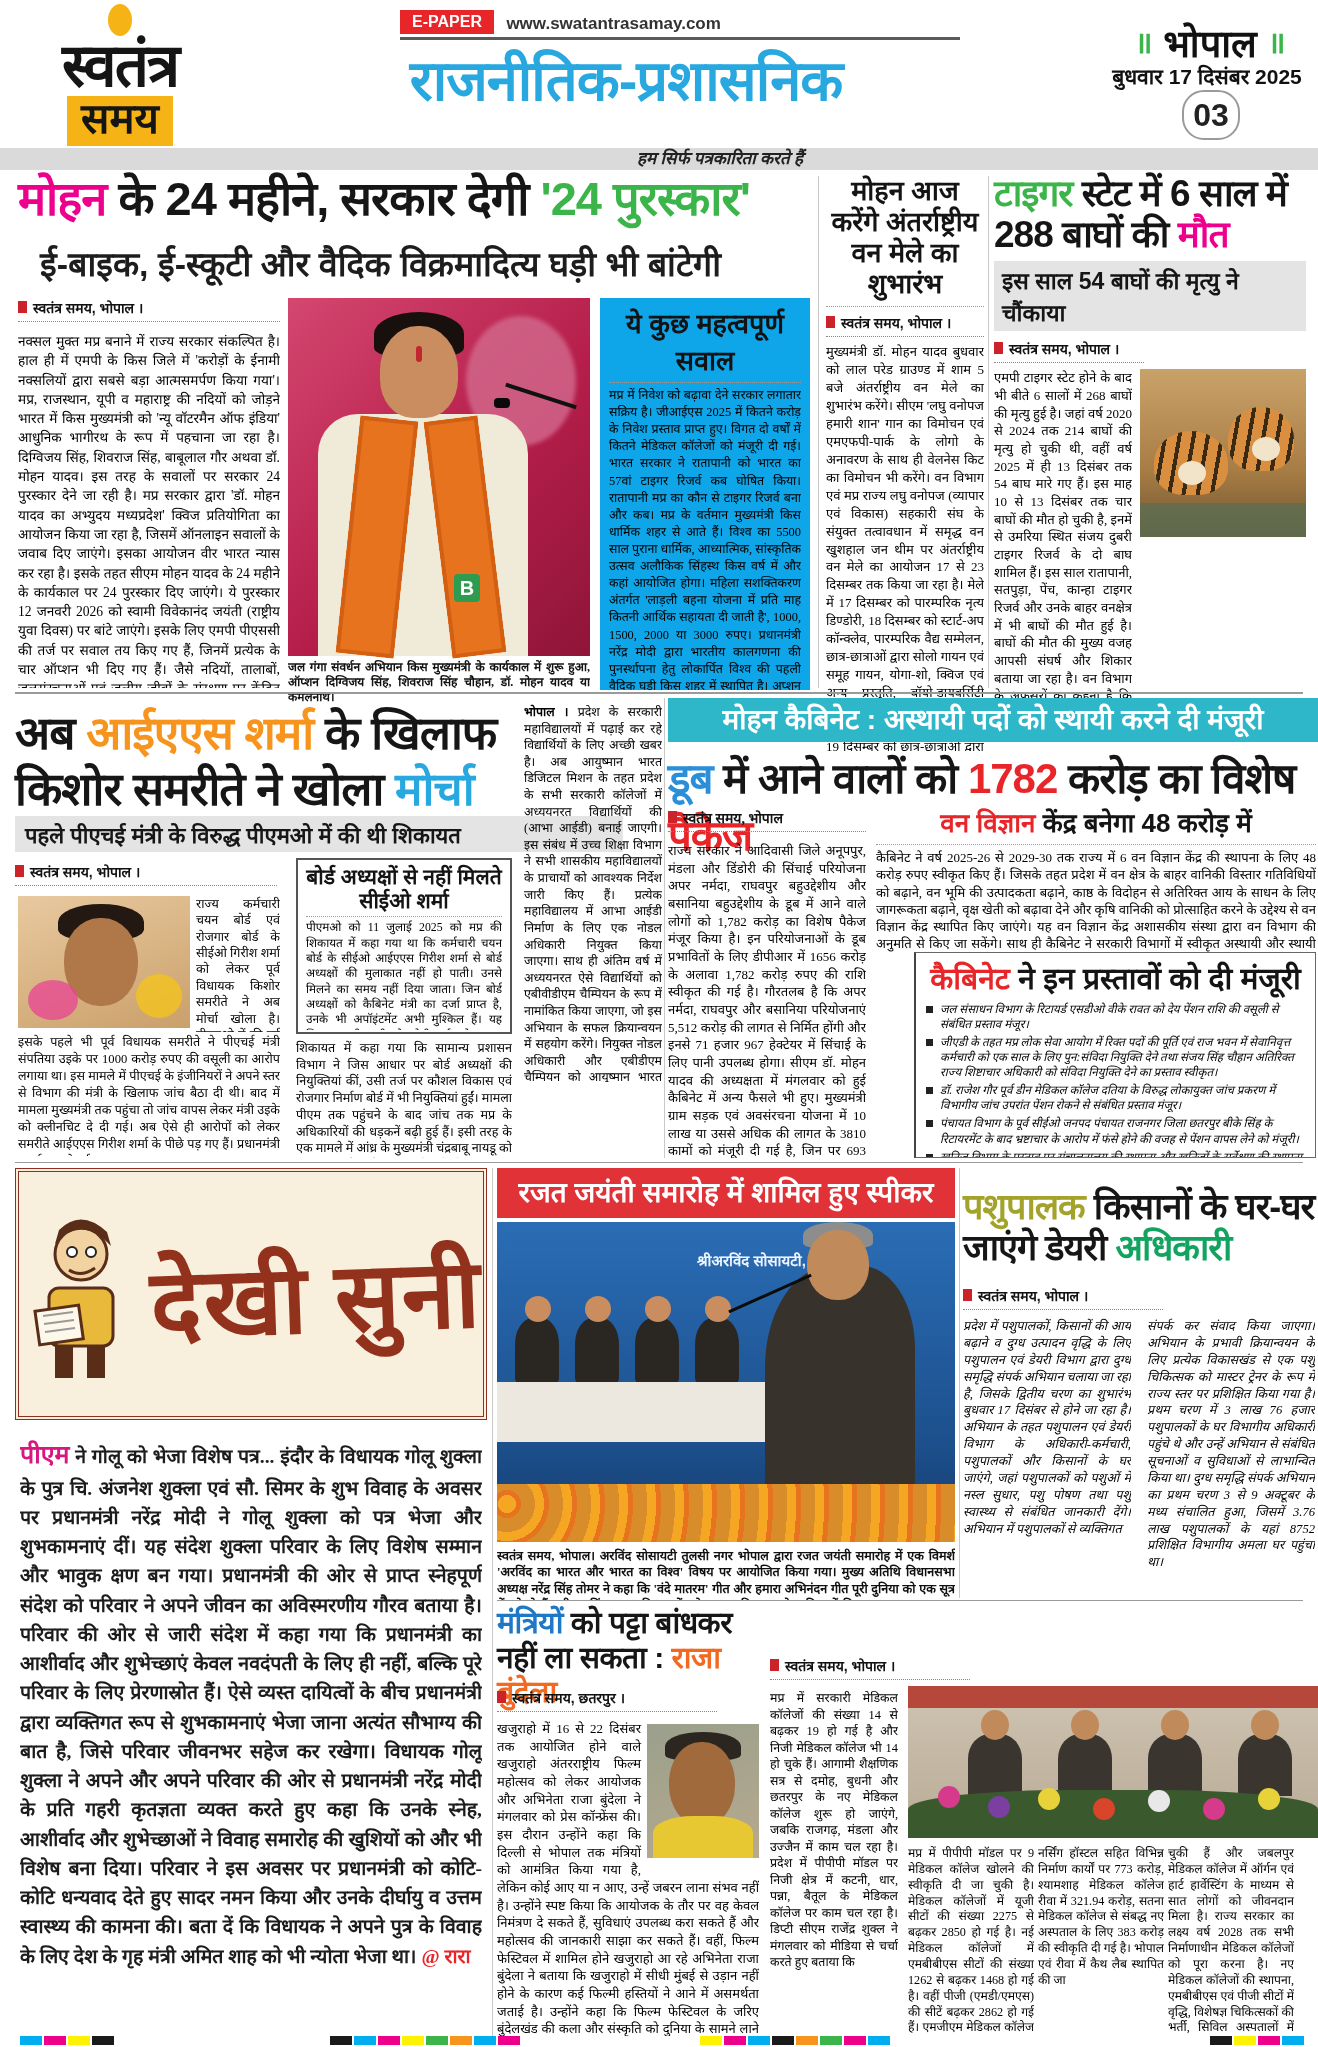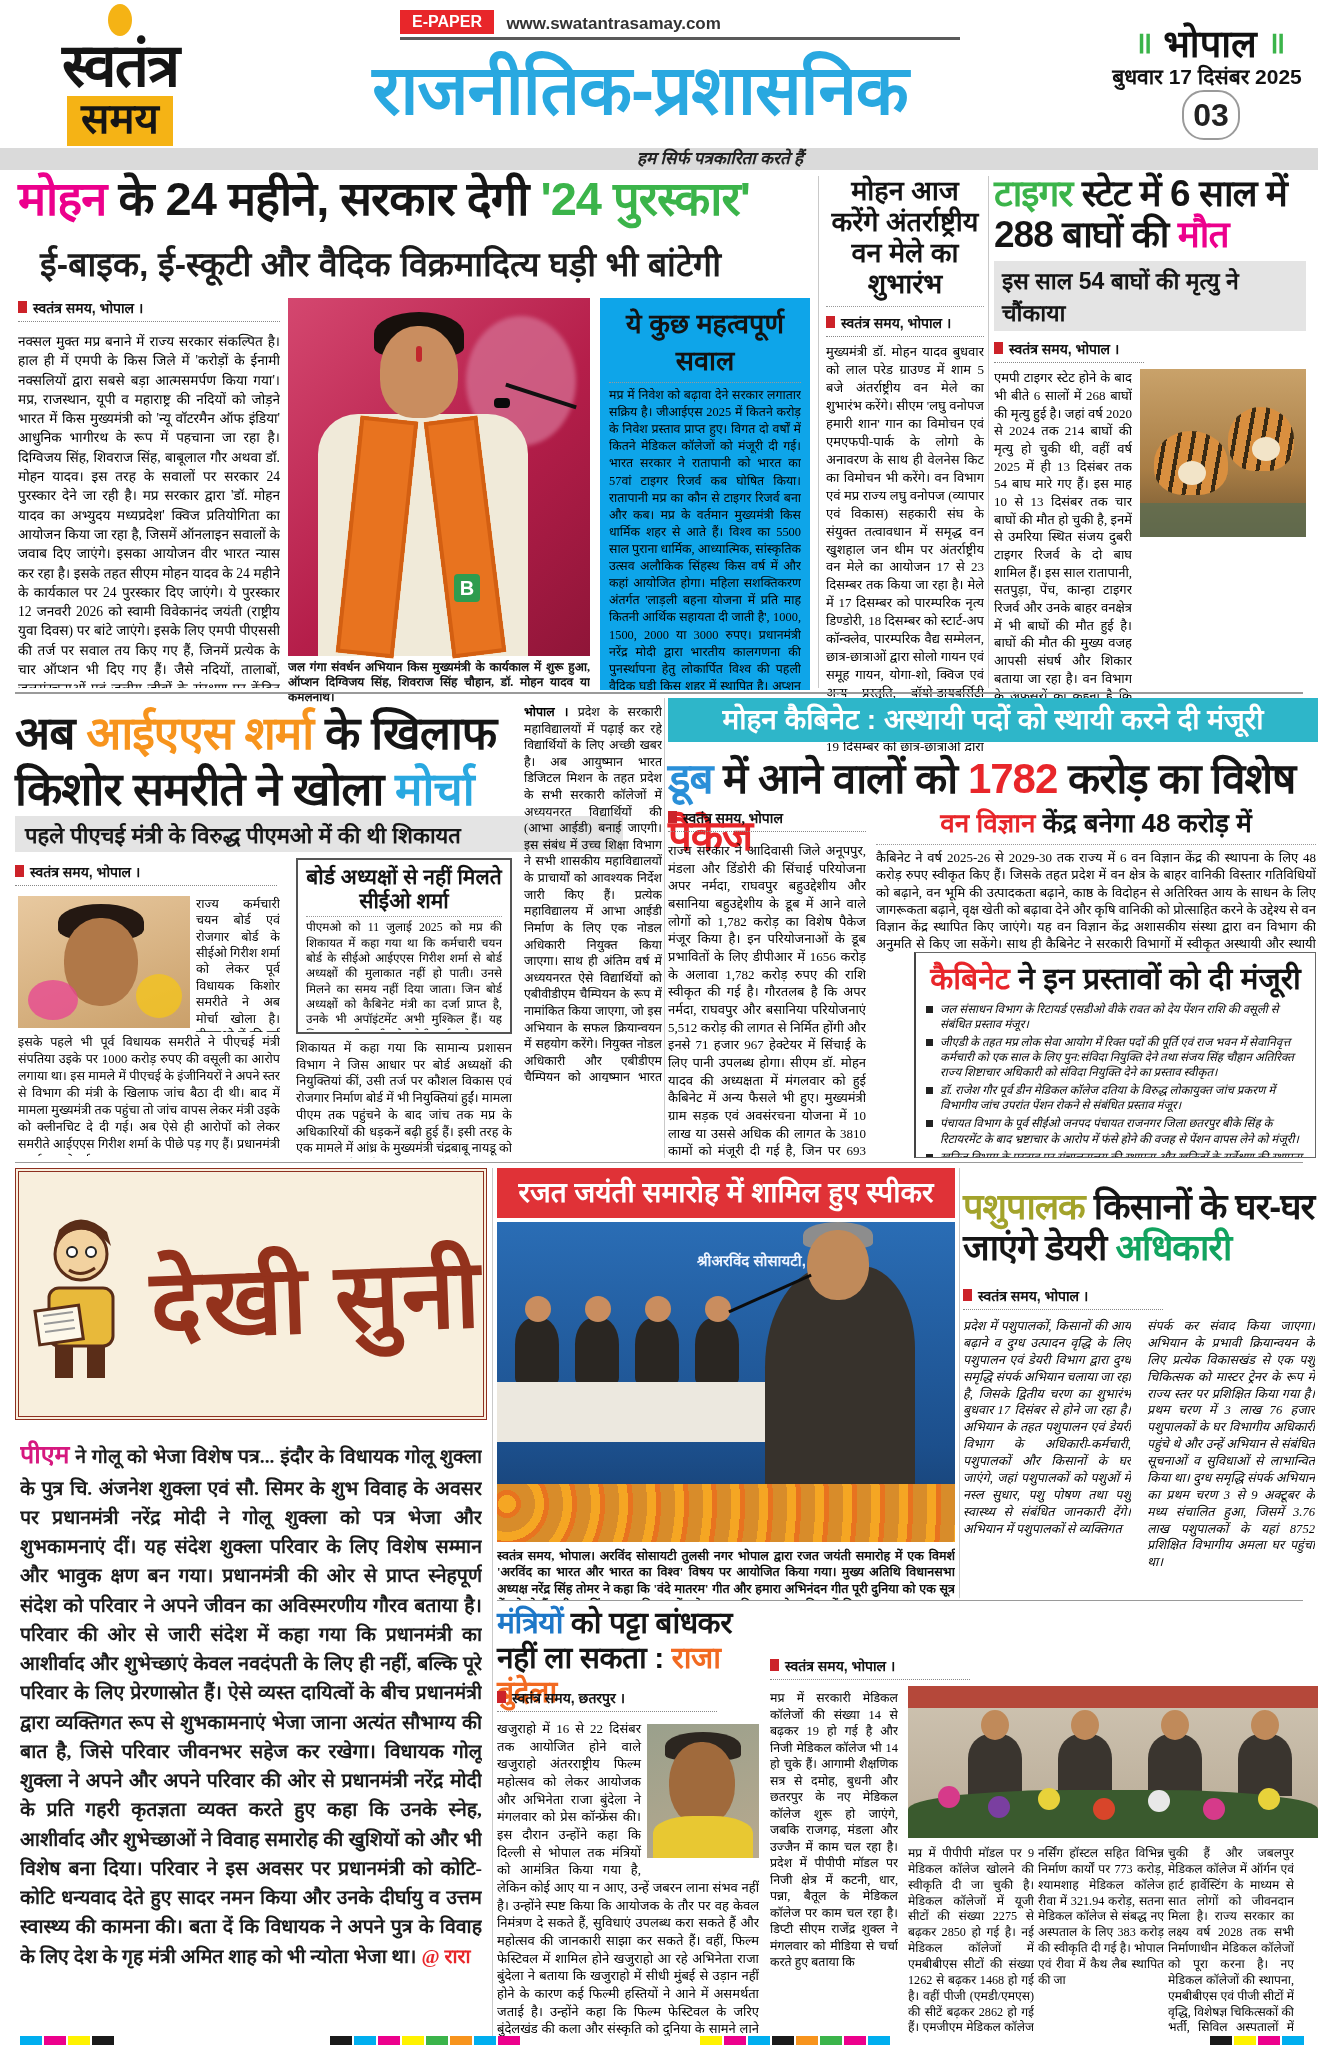--- a/index.html
+++ b/index.html
@@ -15,21 +15,21 @@
   .c-olive{color:#a3a32b;} .c-teal{color:#12a35f;} .c-teal2{color:#1fa79b;}
   .c-mblue{color:#1e78c8;} .c-orred{color:#f26a21;}
   
   .logo-wrap{left:20px;top:4px;width:200px;height:162px;z-index:5;text-align:center;}
   .logo-dot{width:24px;height:32px;background:#f5b315;border-radius:50%;margin:0 auto;}
   .logo-l1{font-size:60px;font-weight:900;color:#151515;letter-spacing:-2px;line-height:1.0;}
   .logo-l2{display:inline-block;background:#f5b315;color:#151515;font-size:42px;font-weight:900;line-height:1.0;padding:2px 14px 6px;}
   .epaper-row{left:400px;top:10px;width:560px;height:30px;border-bottom:3px solid #5a5a5a;}
   .epaper-badge{display:inline-block;background:#e8262a;color:#fff;font-weight:800;font-size:16px;padding:3px 12px;vertical-align:top;}
   .site-url{display:inline-block;font-size:17px;font-weight:700;color:#333;padding:4px 0 0 8px;}
-  .section-title{left:290px;top:40px;width:700px;text-align:center;font-size:69px;font-weight:900;color:#29a8e0;letter-spacing:-1px;}
+  .section-title{left:276px;top:40px;width:700px;text-align:center;font-size:56px;font-weight:900;color:#29a8e0;letter-spacing:-1px;}
   .city-row{left:1110px;top:16px;width:200px;text-align:center;font-size:38px;font-weight:900;color:#111;}
   .gbar{color:#3bb44a;font-weight:900;font-size:30px;vertical-align:4px;}
   .date-line{left:1100px;top:62px;width:214px;text-align:center;font-size:21px;font-weight:700;color:#111;}
   .page-circle{left:1182px;top:90px;width:58px;height:50px;border:2px solid #9a9a9a;border-radius:22px;text-align:center;font-size:32px;font-weight:700;line-height:46px;color:#222;background:#fff;}
   .tag-strip{left:0;top:148px;width:1318px;height:22px;background:#dadada;}
   .tagline{left:560px;top:146px;width:320px;text-align:center;font-size:17px;font-style:italic;font-weight:700;font-family:"Liberation Serif",serif;color:#222;}
   
   .byline{font-size:14px;font-weight:700;color:#111;border-bottom:1px dotted #888;padding-bottom:4px;}
   .sq{display:inline-block;width:9px;height:12px;background:#cc2229;margin-right:6px;}
   

